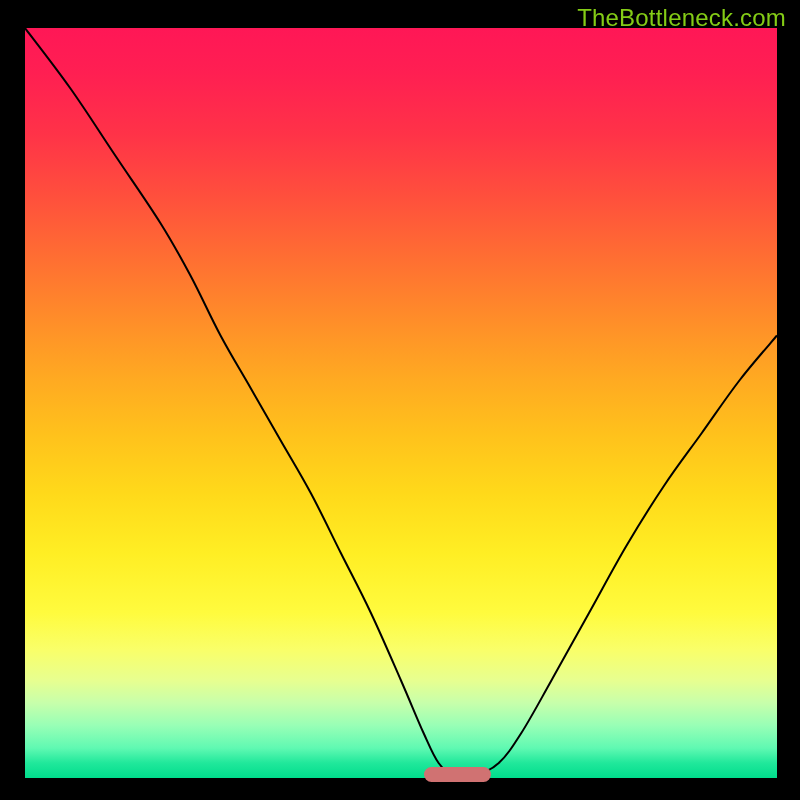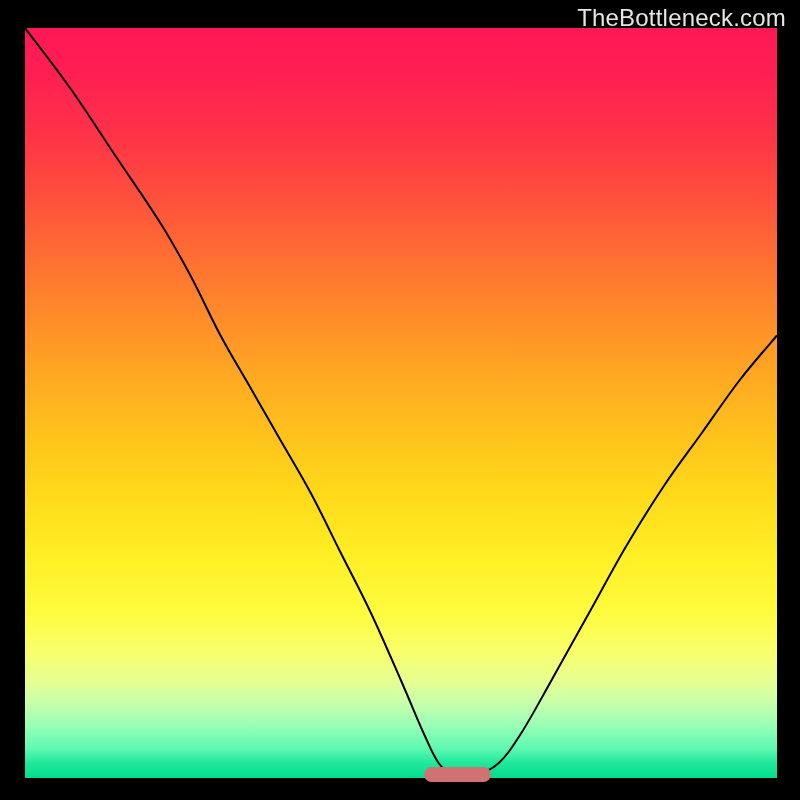--- a/index.html
+++ b/index.html
@@ -14,21 +14,21 @@
   .frame {
     position: relative;
     width: 800px;
     height: 800px;
     background: #000;
   }
   .watermark {
     position: absolute;
     top: 4px;
     right: 14px;
-    color: #e5e5e5;
+    color: #84cc16;
     font-size: 24px;
     letter-spacing: 0.2px;
     z-index: 10;
   }
   .plot {
     position: absolute;
     left: 25px;
     top: 28px;
     width: 752px;
     height: 750px;

